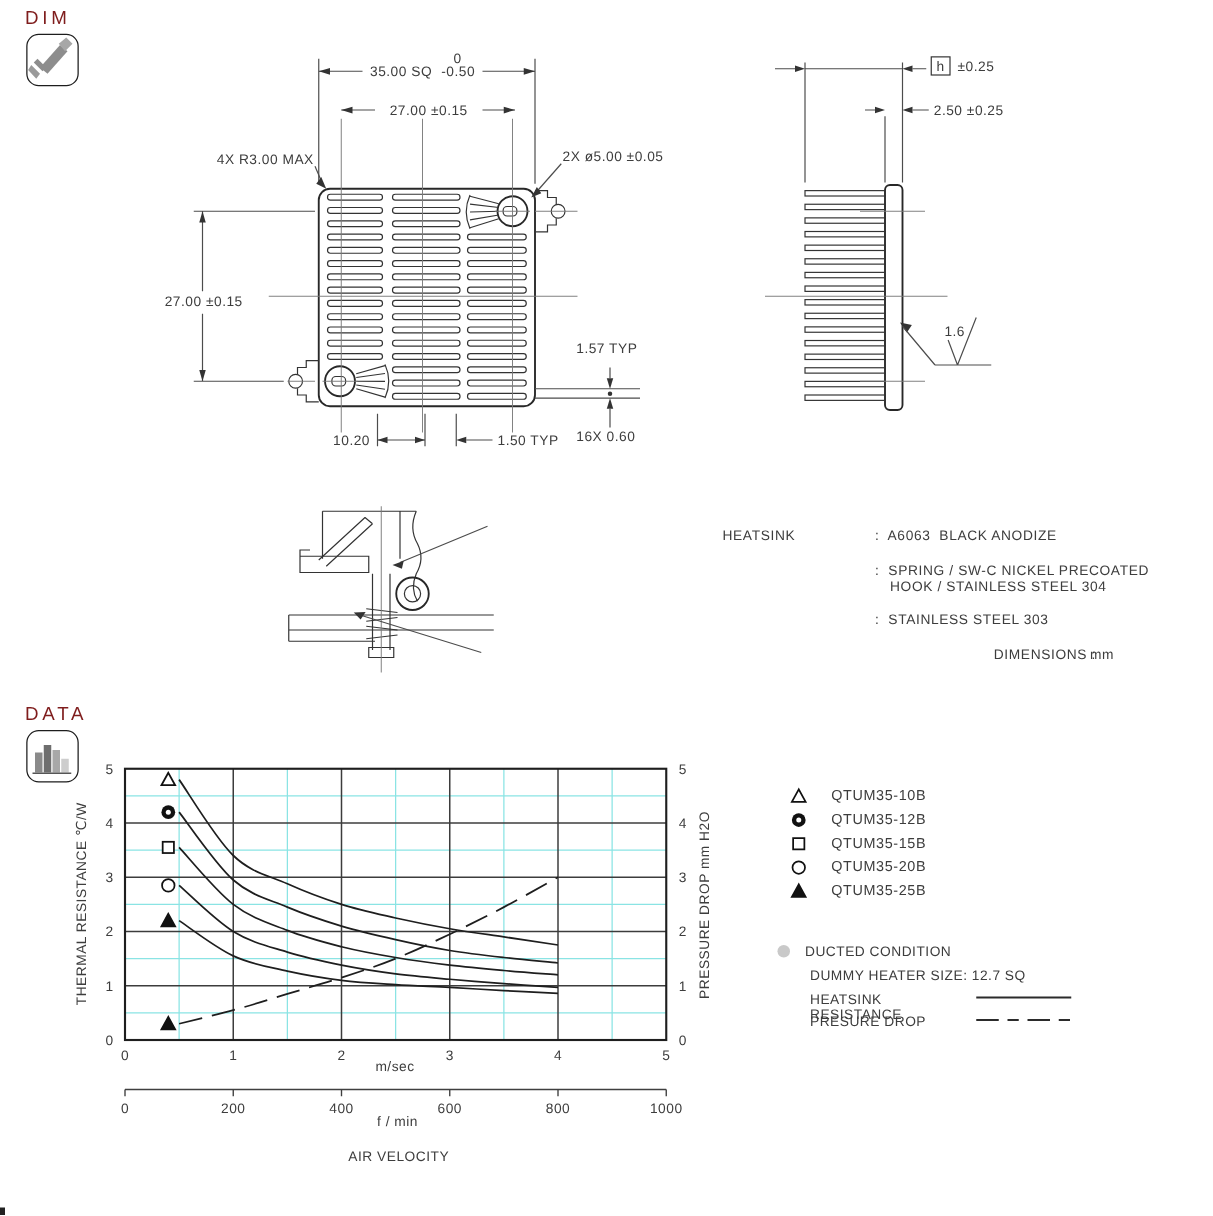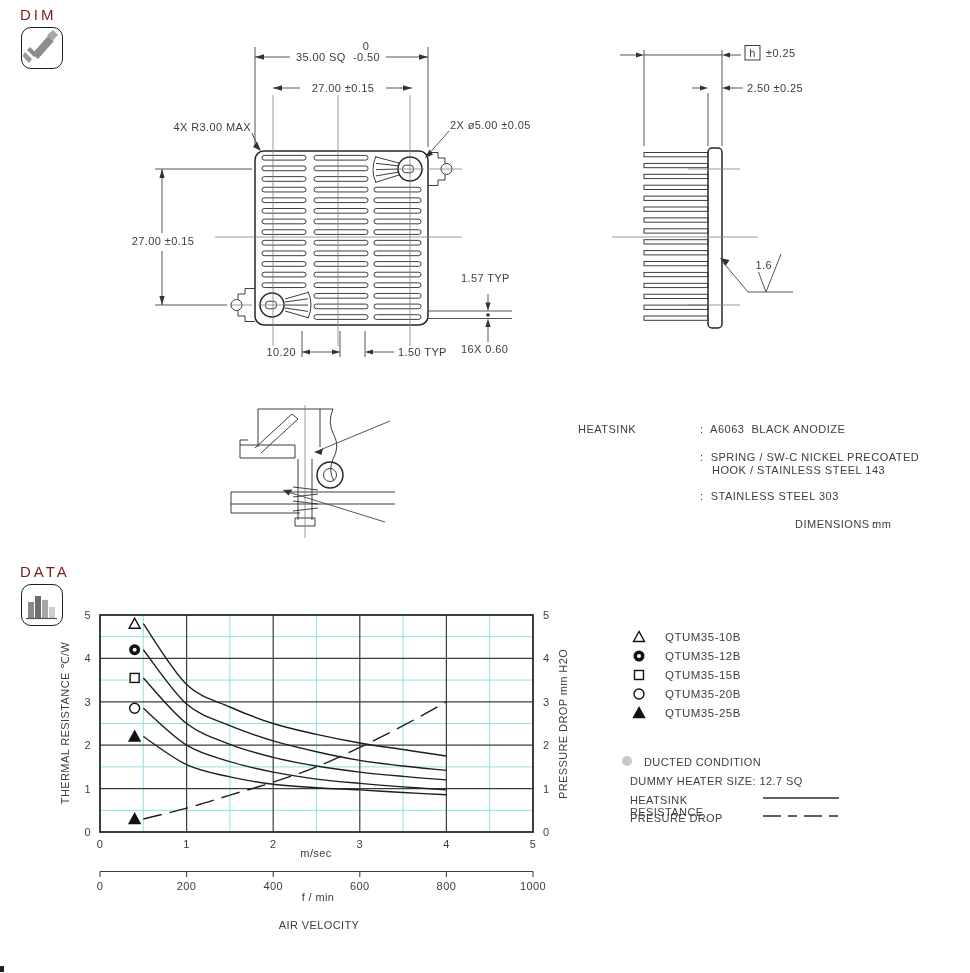--- a/index.html
+++ b/index.html
@@ -15,21 +15,21 @@
   .dim{stroke:#4c4c4c;stroke-width:0.95;fill:none}
   .arr{fill:#333;stroke:none}
   text.d{font-family:"Liberation Sans","DejaVu Sans",sans-serif;font-size:11px;fill:#3d3d3d;letter-spacing:0.4px}
   #legend{position:absolute;left:631px;top:627px;}
   .legend-row{display:flex;align-items:center;height:19.2px;}
   .legend-row .lg-label{margin-left:18px;font-size:11.5px;letter-spacing:0.5px;}
   .note-block{position:absolute;left:622px;top:756px;font-size:11px;letter-spacing:0.4px;}
   .note-row{display:flex;align-items:flex-start;height:18.8px;}
   .bullet-circle{width:10px;height:10px;border-radius:50%;background:#c9c9c9;display:inline-block;margin-right:12px;flex:0 0 auto;}
   .bullet-square{width:11px;height:11px;background:#d4d4d4;display:inline-block;margin-right:12px;flex:0 0 auto;}
-  .indent{margin-left:8px;}
+  .indent{margin-left:26px;}
   .lbl-fixed{display:inline-block;width:132px;}
   .footer-block{position:absolute;left:622px;top:881px;font-size:11px;letter-spacing:0.4px;line-height:18px;}
   .corner-mark{position:absolute;left:0;top:966px;width:4px;height:6px;background:#222;}
 </style>
 </head>
 <body>
 
 <div class="sec-label" style="left:20px;top:6px">DIM</div>
 <div class="icon-box" style="left:21px;top:27px">
   <svg width="38" height="38" viewBox="0 0 38 38" style="position:static">
@@ -215,21 +215,21 @@
     <path class="cl" d="M305,405 V538"></path>
     <path class="dim" d="M320,450 L390,421 M288,492 L385,522"></path>
     <polygon class="arr" points="314,452 323,448.5 321.5,455"></polygon>
     <polygon class="arr" points="283,490 292.5,489.5 288.5,495.5"></polygon>
   </g>
 </svg>
 
 <div class="cadtext" style="left:578px;top:423px">HEATSINK</div>
 <div class="cadtext" style="left:700px;top:423px">:  A6063  BLACK ANODIZE</div>
 <div class="cadtext" style="left:700px;top:451px">:  SPRING / SW-C NICKEL PRECOATED</div>
-<div class="cadtext" style="left:712px;top:464px">HOOK / STAINLESS STEEL 143</div>
+<div class="cadtext" style="left:712px;top:464px">HOOK / STAINLESS STEEL 304</div>
 <div class="cadtext" style="left:700px;top:490px">:  STAINLESS STEEL 303</div>
 <div class="cadtext" style="left:795px;top:518px">DIMENSIONS :</div>
 <div class="cadtext" style="left:872px;top:518px">mm</div>
 
 <div class="sec-label" style="left:20px;top:563px">DATA</div>
 <div class="icon-box" style="left:21px;top:584px">
   <svg width="38" height="38" viewBox="0 0 38 38" style="position:static">
     <rect x="6" y="17" width="6" height="16" fill="#8a8a8a"></rect>
     <rect x="13" y="11" width="6" height="22" fill="#6e6e6e"></rect>
     <rect x="20" y="15" width="6" height="18" fill="#a8a8a8"></rect>

